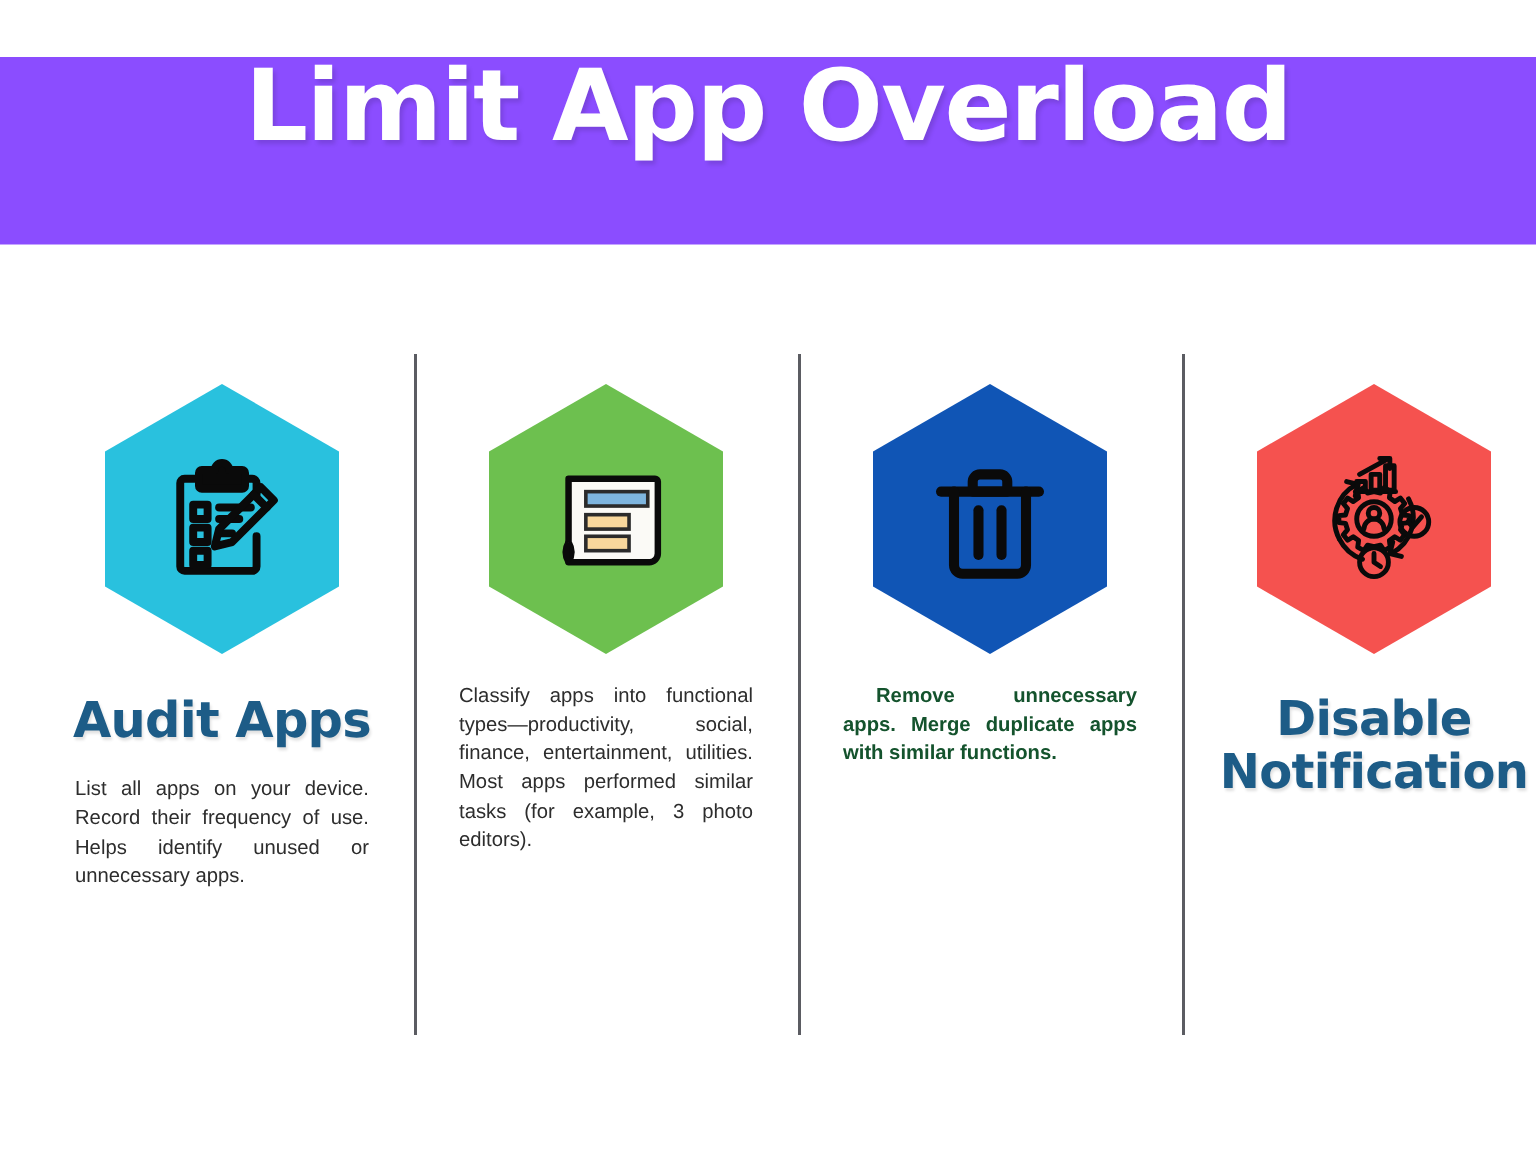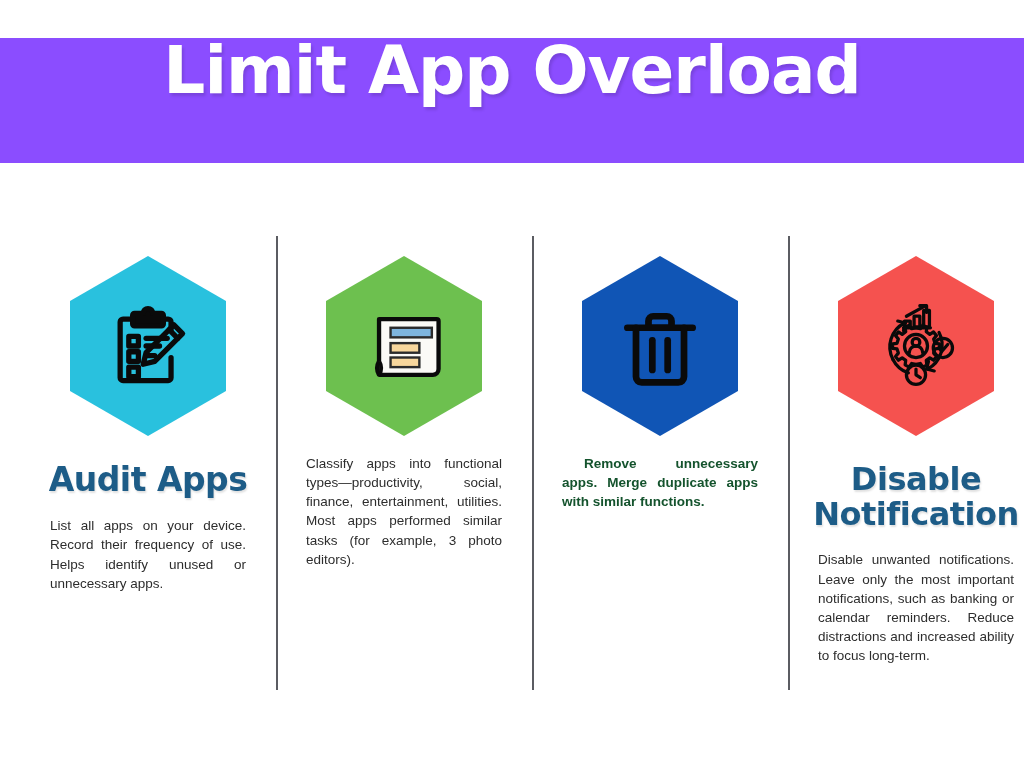--- a/index.html
+++ b/index.html
@@ -207,16 +207,15 @@
           <circle cx="78" cy="52" r="10"></circle>
           <path d="M73.5 52 l3.5 3.5 6 -7"></path>
 
           <circle cx="50" cy="80" r="10"></circle>
           <path d="M50 74 v6 l4.5 3"></path>
         </g>
       </svg>
     </div>
     <div class="col-title two-line" style="color: rgb(29, 92, 135);">Disable
 Notification</div>
-    <div class="col-body" style="color: rgb(45, 45, 45);">Disable unwanted notifications. Leave only the most important notifications, such as banking or calendar reminders. Reduce distractions and increased ability to focus long-term.</div>
   </div>
 
 </div>
 
 </body></html>

